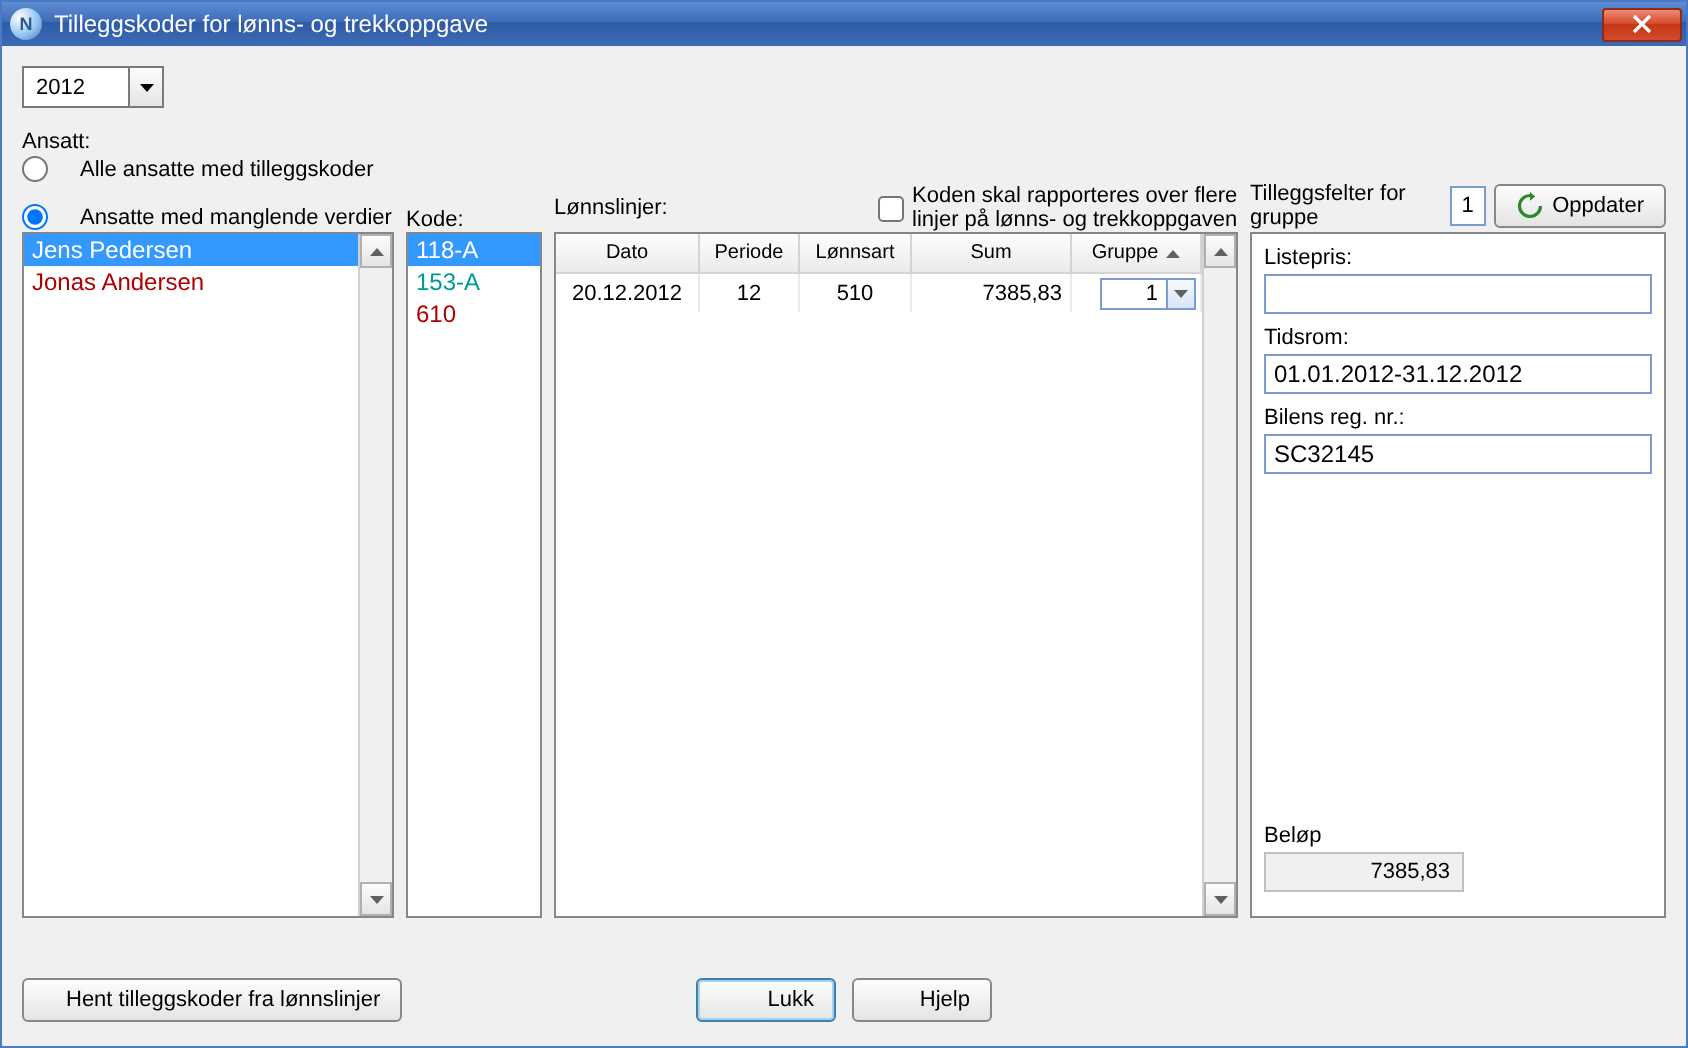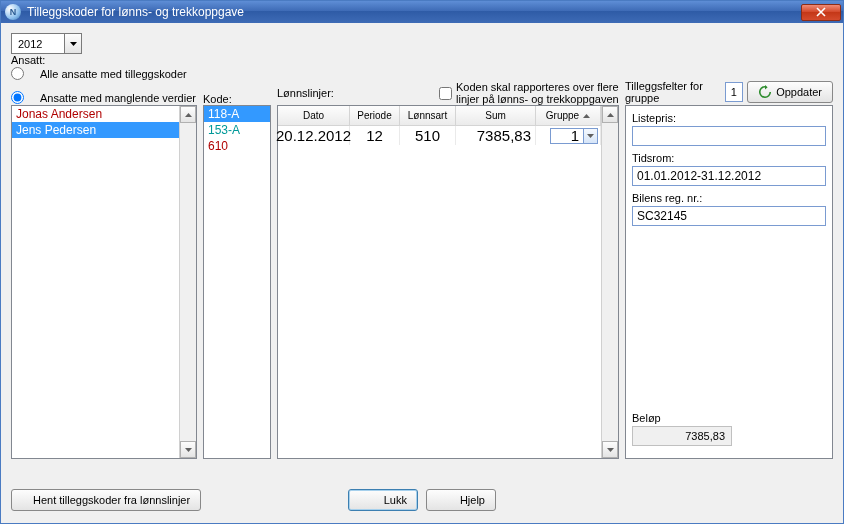--- a/index.html
+++ b/index.html
@@ -47,21 +47,21 @@
   .client {
     flex: 1;
     display: flex; flex-direction: column;
     padding: 10px;
     background: #f0f0f0;
   }
   .row-top {
     display: flex;
     align-items: center;
     gap: 8px;
-    margin-bottom: 0;
+    margin-bottom: 11px;
   }
   .select-wrap {
     display: inline-flex;
     border: 1px solid #7a7a7a;
     background: #fff;
     height: 21px;
     align-items: center;
   }
   .select-val {
     padding: 0 6px;
@@ -157,21 +157,21 @@
     border-bottom: 1px solid #d4d4d4;
     display: flex; align-items: center; justify-content: center;
     font-size: 10px;
     height: 100%;
   }
   .gbody { flex: 1; }
   .grow { display: flex; height: 19px; }
   .gc {
     border-right: 1px solid #eaeaea;
     padding: 1px 4px;
-    font-size: 15px;
+    font-size: 11px;
     display: flex; align-items: center;
   }
   .gc.center { justify-content: center; }
   .gc.right { justify-content: flex-end; }
   .c-dato   { width: 72px; }
   .c-per    { width: 50px; }
   .c-lart   { width: 56px; }
   .c-sum    { width: 80px; }
   .c-grp    { width: 56px; }
   .c-grp-cell {
@@ -327,22 +327,22 @@
           </span>
         </div>
       </div>
     </div>
 
     <div class="main-row">
 
       <div class="col-employees">
         <div class="listbox">
           <div class="items">
+            <div class="item selected">Jens Pedersen</div>
             <div class="item red">Jonas Andersen</div>
-            <div class="item selected">Jens Pedersen</div>
           </div>
           <div class="scrollbar">
             <div class="sb-btn">
                 <svg viewBox="0 0 7 4">
                   <path d="M0 4 L3.5 0 L7 4 Z" fill="#606060"></path>
                 </svg>
               </div>
             <div class="sb-track"></div>
             <div class="sb-btn">
                 <svg viewBox="0 0 7 4">

